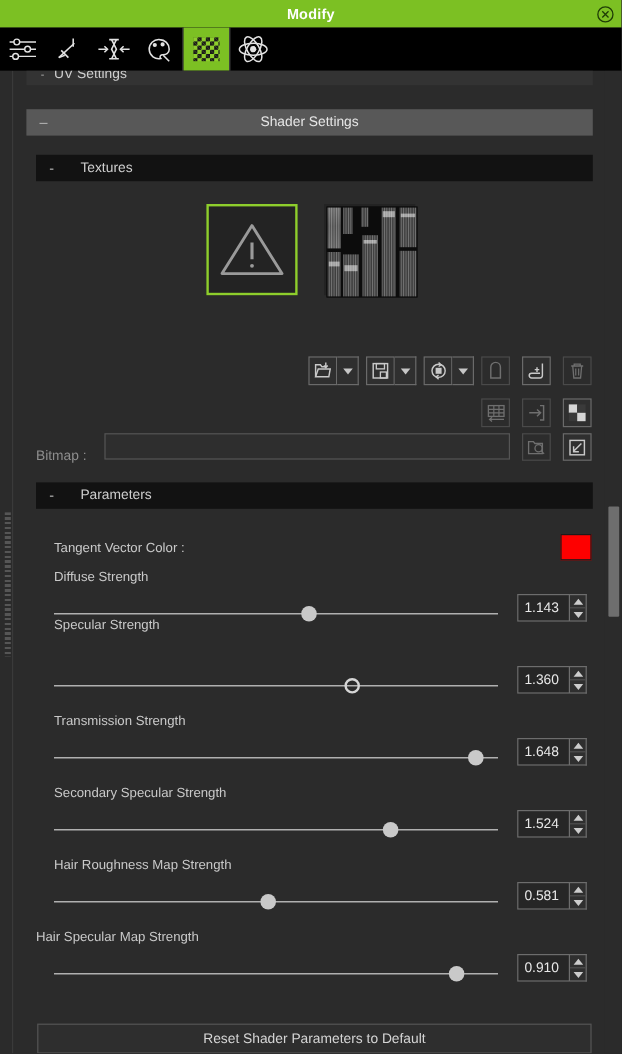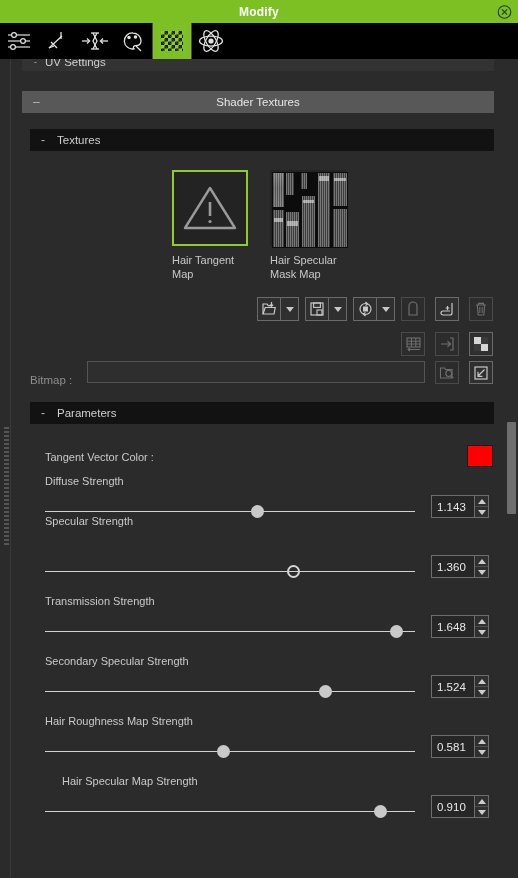--- a/index.html
+++ b/index.html
@@ -76,21 +76,21 @@
   }
   .sec-head.gray { background: #585858; color: #e6e6e6; }
   .sec-head.dark { background: #121212; }
   .sec-head .glyph {
     position: absolute; left: 11px; top: 50%; transform: translateY(-50%);
     font-size: 12px; color: #b9b9b9; line-height: 1;
   }
   .sec-head .lbl-center {
     width: 100%; text-align: center;
   }
-  .sec-head .lbl-left { margin-left: 27px; }
+  .sec-head .lbl-left { margin-left: 37px; }
 
   .uvrow {
     position: absolute; left: 22px; top: -6px; width: 472px; height: 18px;
     background: #333333; color: #cfcfcf; font-size: 11.5px;
     display: flex; align-items: center; overflow: hidden;
   }
   .uvrow .g { margin: 0 8px 0 12px; font-size: 9px; color: #b0b0b0; }
 
   
   .thumbs { position: absolute; left: 0; top: 0; width: 518px; }
@@ -266,43 +266,39 @@
       <div class="scroll-thumb"></div>
     </div>
 
     <div class="uvrow">
       <span class="g">-</span>
       <span>UV Settings</span>
     </div>
 
     <div class="sec-head gray" style="left:22px; top:32px; width:472px;">
       <span class="glyph">–</span>
-      <span class="lbl-center">Shader Textures</span>
+      <span class="lbl-center">Shader Settings</span>
     </div>
 
     <div class="sec-head dark" style="left:30px; top:70px; width:464px;">
       <span class="glyph">-</span>
       <span class="lbl-left">Textures</span>
     </div>
 
     <div class="thumbs">
 
       <div class="thumb-wrap" style="left:172px; top:111px;">
         <div class="thumb selected">
           <span>
             <svg width="56" height="50" viewBox="0 0 56 50">
               <path d="M28 5 L53 45 L3 45 Z" fill="none" stroke="#9a9a9a" stroke-width="2.4" stroke-linejoin="round"></path>
               <line x1="28" y1="19" x2="28" y2="33" stroke="#9a9a9a" stroke-width="2.6"></line>
               <circle cx="28" cy="38.5" r="1.6" fill="#9a9a9a"></circle>
             </svg>
           </span>
-        </div>
-        <div class="thumb-cap">
-          <div>Hair Tangent</div>
-          <div>Map</div>
         </div>
       </div>
 
       <div class="thumb-wrap" style="left:270px; top:111px;">
         <div class="thumb">
           <div class="hairtex">
             <svg width="76" height="76" viewBox="0 0 76 76">
               <defs>
                 <pattern id="strands" width="2" height="76" patternUnits="userSpaceOnUse">
                   <rect width="1" height="76" fill="#9a9a9a" opacity="0.75"></rect>
@@ -330,24 +326,20 @@
               <g fill="#ffffff" opacity="0.5">
                 <rect x="2" y="46" width="9" height="4"></rect>
                 <rect x="15" y="49" width="11" height="5"></rect>
                 <rect x="31" y="28" width="11" height="3"></rect>
                 <rect x="47" y="4" width="10" height="5"></rect>
                 <rect x="62" y="6" width="12" height="3"></rect>
               </g>
             </svg>
           </div>
         </div>
-        <div class="thumb-cap">
-          <div>Hair Specular</div>
-          <div>Mask Map</div>
-        </div>
       </div>
     </div>
 
     <div>
       <div class="iconbtn" style="left:257px; top:238px;">
         <span>
           <svg width="16" height="16" viewBox="0 0 16 16">
             <path d="M2 13 V3 H6 L7.2 4.6 H10" fill="none" stroke="#c9c9c9" stroke-width="1.2"></path>
             <path d="M2 13 H13 L14.2 6.5 H4.2 Z" fill="none" stroke="#c9c9c9" stroke-width="1.2"></path>
             <path d="M10.5 1 V5.2 M8.9 3.6 L10.5 5.4 L12.1 3.6" fill="none" stroke="#c9c9c9" stroke-width="1.2"></path>
@@ -540,29 +532,30 @@
         <div class="up">
             <span class="ar-up"></span>
           </div>
         <div class="dn">
             <span class="ar-dn"></span>
           </div>
       </div>
     </div>
 
     <div>
-      <span class="p-label" style="left:62px; top:716px;">Hair Specular Map Strength</span>
+      <span class="p-label" style="left:30px; top:716px;">Hair Specular Map Strength</span>
       <div class="track" style="left:45px; top:752px; width:370px;"></div>
       <div class="knob" style="left:374px; top:746px;"></div>
       <div class="numbox" style="left:431px; top:736px;">0.910</div>
       <div class="spin" style="left:475px; top:736px;">
         <div class="up">
             <span class="ar-up"></span>
           </div>
         <div class="dn">
             <span class="ar-dn"></span>
           </div>
       </div>
     </div>
 
+    <div class="reset-btn" style="top:794px;">Reset Shader Parameters to Default</div>
 
   </div>
 </div>
 
 </body></html>

